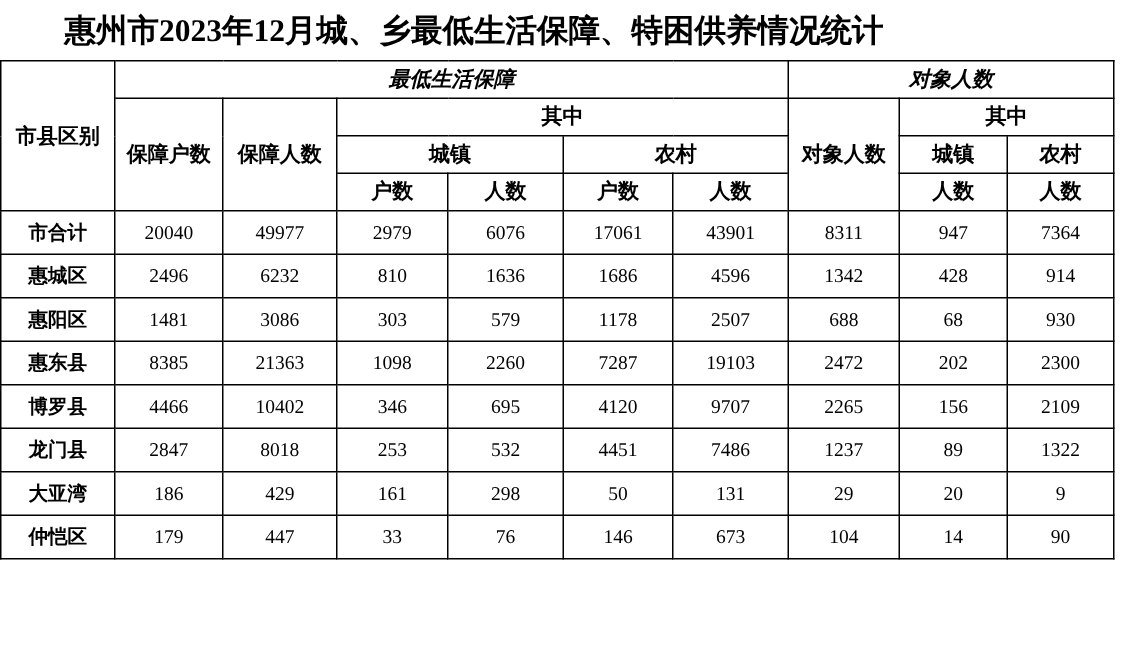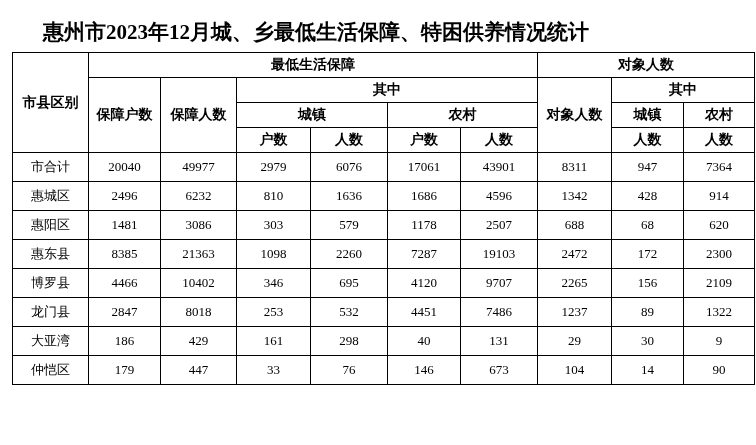--- a/index.html
+++ b/index.html
@@ -12,21 +12,21 @@
     height: 445px;
     font-family: "Liberation Serif", "DejaVu Serif", serif;
     color: #000000;
     overflow: hidden;
   }
   #page {
     width: 632px;
     height: 445px;
     position: relative;
     box-sizing: border-box;
-    padding: 12px;
+    padding: 0;
   }
   .title {
     font-family: "Liberation Serif", "DejaVu Serif", serif;
     font-weight: bold;
     font-size: 21px;
     text-align: center;
     letter-spacing: 0px;
     padding: 6px 0 6px 0;
     white-space: nowrap;
   }
@@ -55,27 +55,28 @@
     font-weight: bold;
     font-size: 15px;
     text-align: left;
     padding-left: 4px;
     vertical-align: bottom;
     padding-bottom: 3px;
   }
   th.grouphead {
     font-weight: bold;
     font-size: 15px;
+    font-style: italic;
   }
   th.subhead {
     font-weight: bold;
     font-size: 14px;
   }
   td.rowlabel {
-    font-weight: normal;
+    font-weight: bold;
     font-size: 15px;
     text-align: center;
   }
   td.num {
     font-size: 13px;
     text-align: center;
     font-family: "Liberation Sans", sans-serif;
   }
   tr.datarow td {
     height: 29px;
@@ -168,32 +169,32 @@
       <tr class="datarow">
         <td class="rowlabel">惠阳区</td>
         <td class="num">1481</td>
         <td class="num">3086</td>
         <td class="num">303</td>
         <td class="num">579</td>
         <td class="num">1178</td>
         <td class="num">2507</td>
         <td class="num">688</td>
         <td class="num">68</td>
-        <td class="num">620</td>
+        <td class="num">930</td>
       </tr>
       <tr class="datarow">
         <td class="rowlabel">惠东县</td>
         <td class="num">8385</td>
         <td class="num">21363</td>
         <td class="num">1098</td>
         <td class="num">2260</td>
         <td class="num">7287</td>
         <td class="num">19103</td>
         <td class="num">2472</td>
-        <td class="num">172</td>
+        <td class="num">202</td>
         <td class="num">2300</td>
       </tr>
       <tr class="datarow">
         <td class="rowlabel">博罗县</td>
         <td class="num">4466</td>
         <td class="num">10402</td>
         <td class="num">346</td>
         <td class="num">695</td>
         <td class="num">4120</td>
         <td class="num">9707</td>
@@ -212,24 +213,24 @@
         <td class="num">1237</td>
         <td class="num">89</td>
         <td class="num">1322</td>
       </tr>
       <tr class="datarow">
         <td class="rowlabel">大亚湾</td>
         <td class="num">186</td>
         <td class="num">429</td>
         <td class="num">161</td>
         <td class="num">298</td>
-        <td class="num">40</td>
+        <td class="num">50</td>
         <td class="num">131</td>
         <td class="num">29</td>
-        <td class="num">30</td>
+        <td class="num">20</td>
         <td class="num">9</td>
       </tr>
       <tr class="datarow">
         <td class="rowlabel">仲恺区</td>
         <td class="num">179</td>
         <td class="num">447</td>
         <td class="num">33</td>
         <td class="num">76</td>
         <td class="num">146</td>
         <td class="num">673</td>

